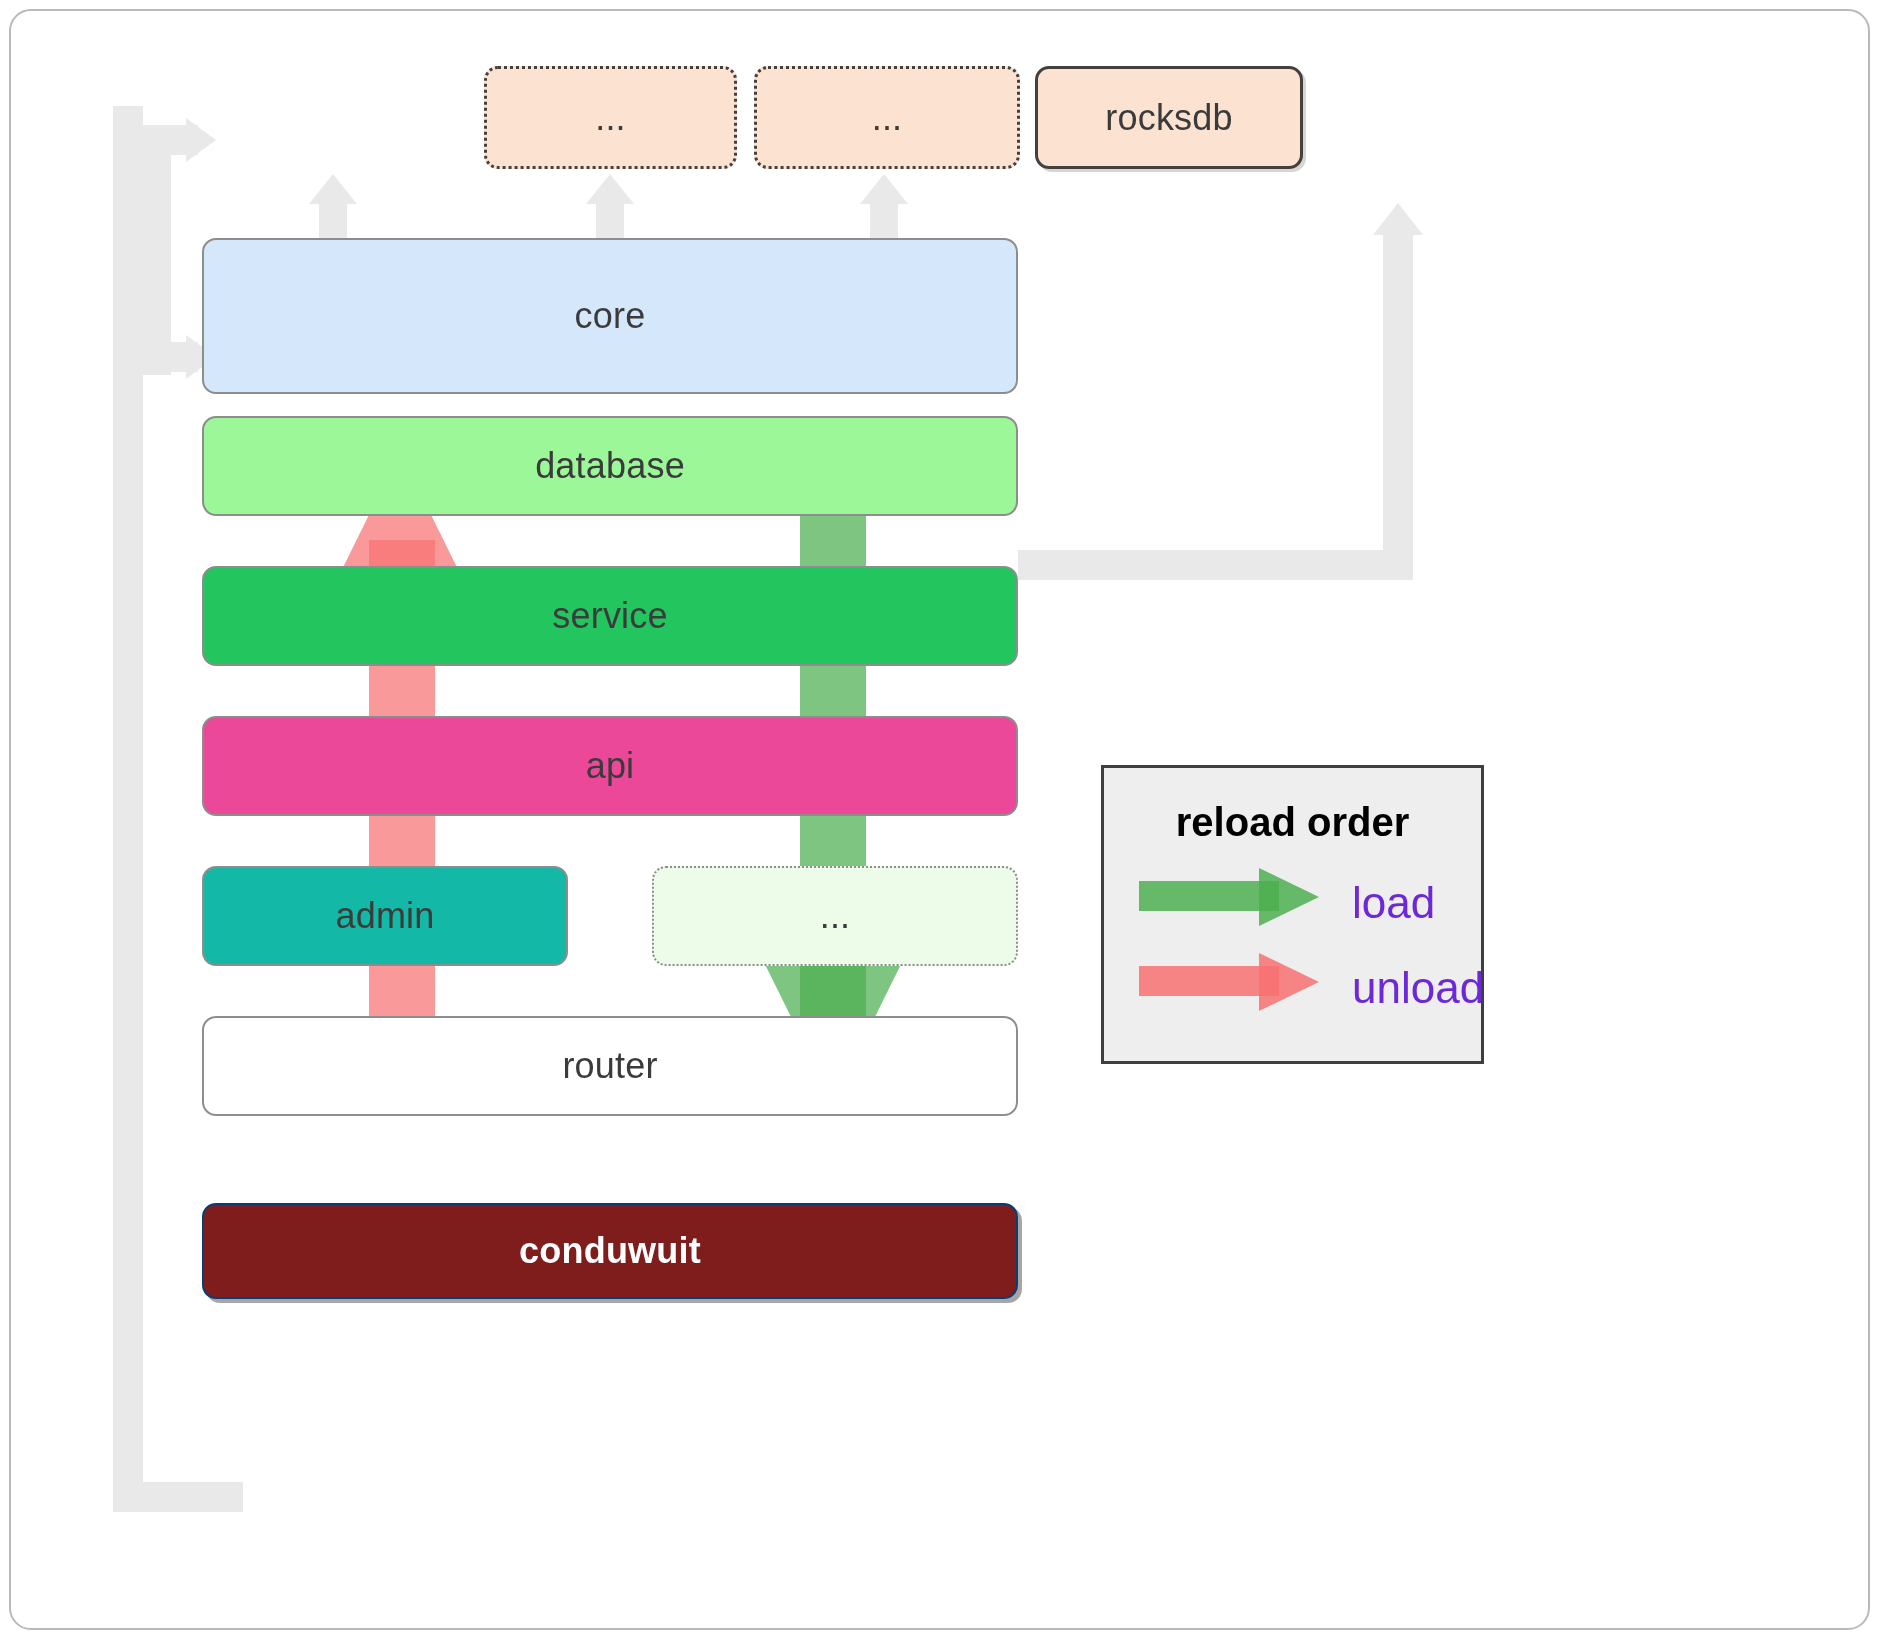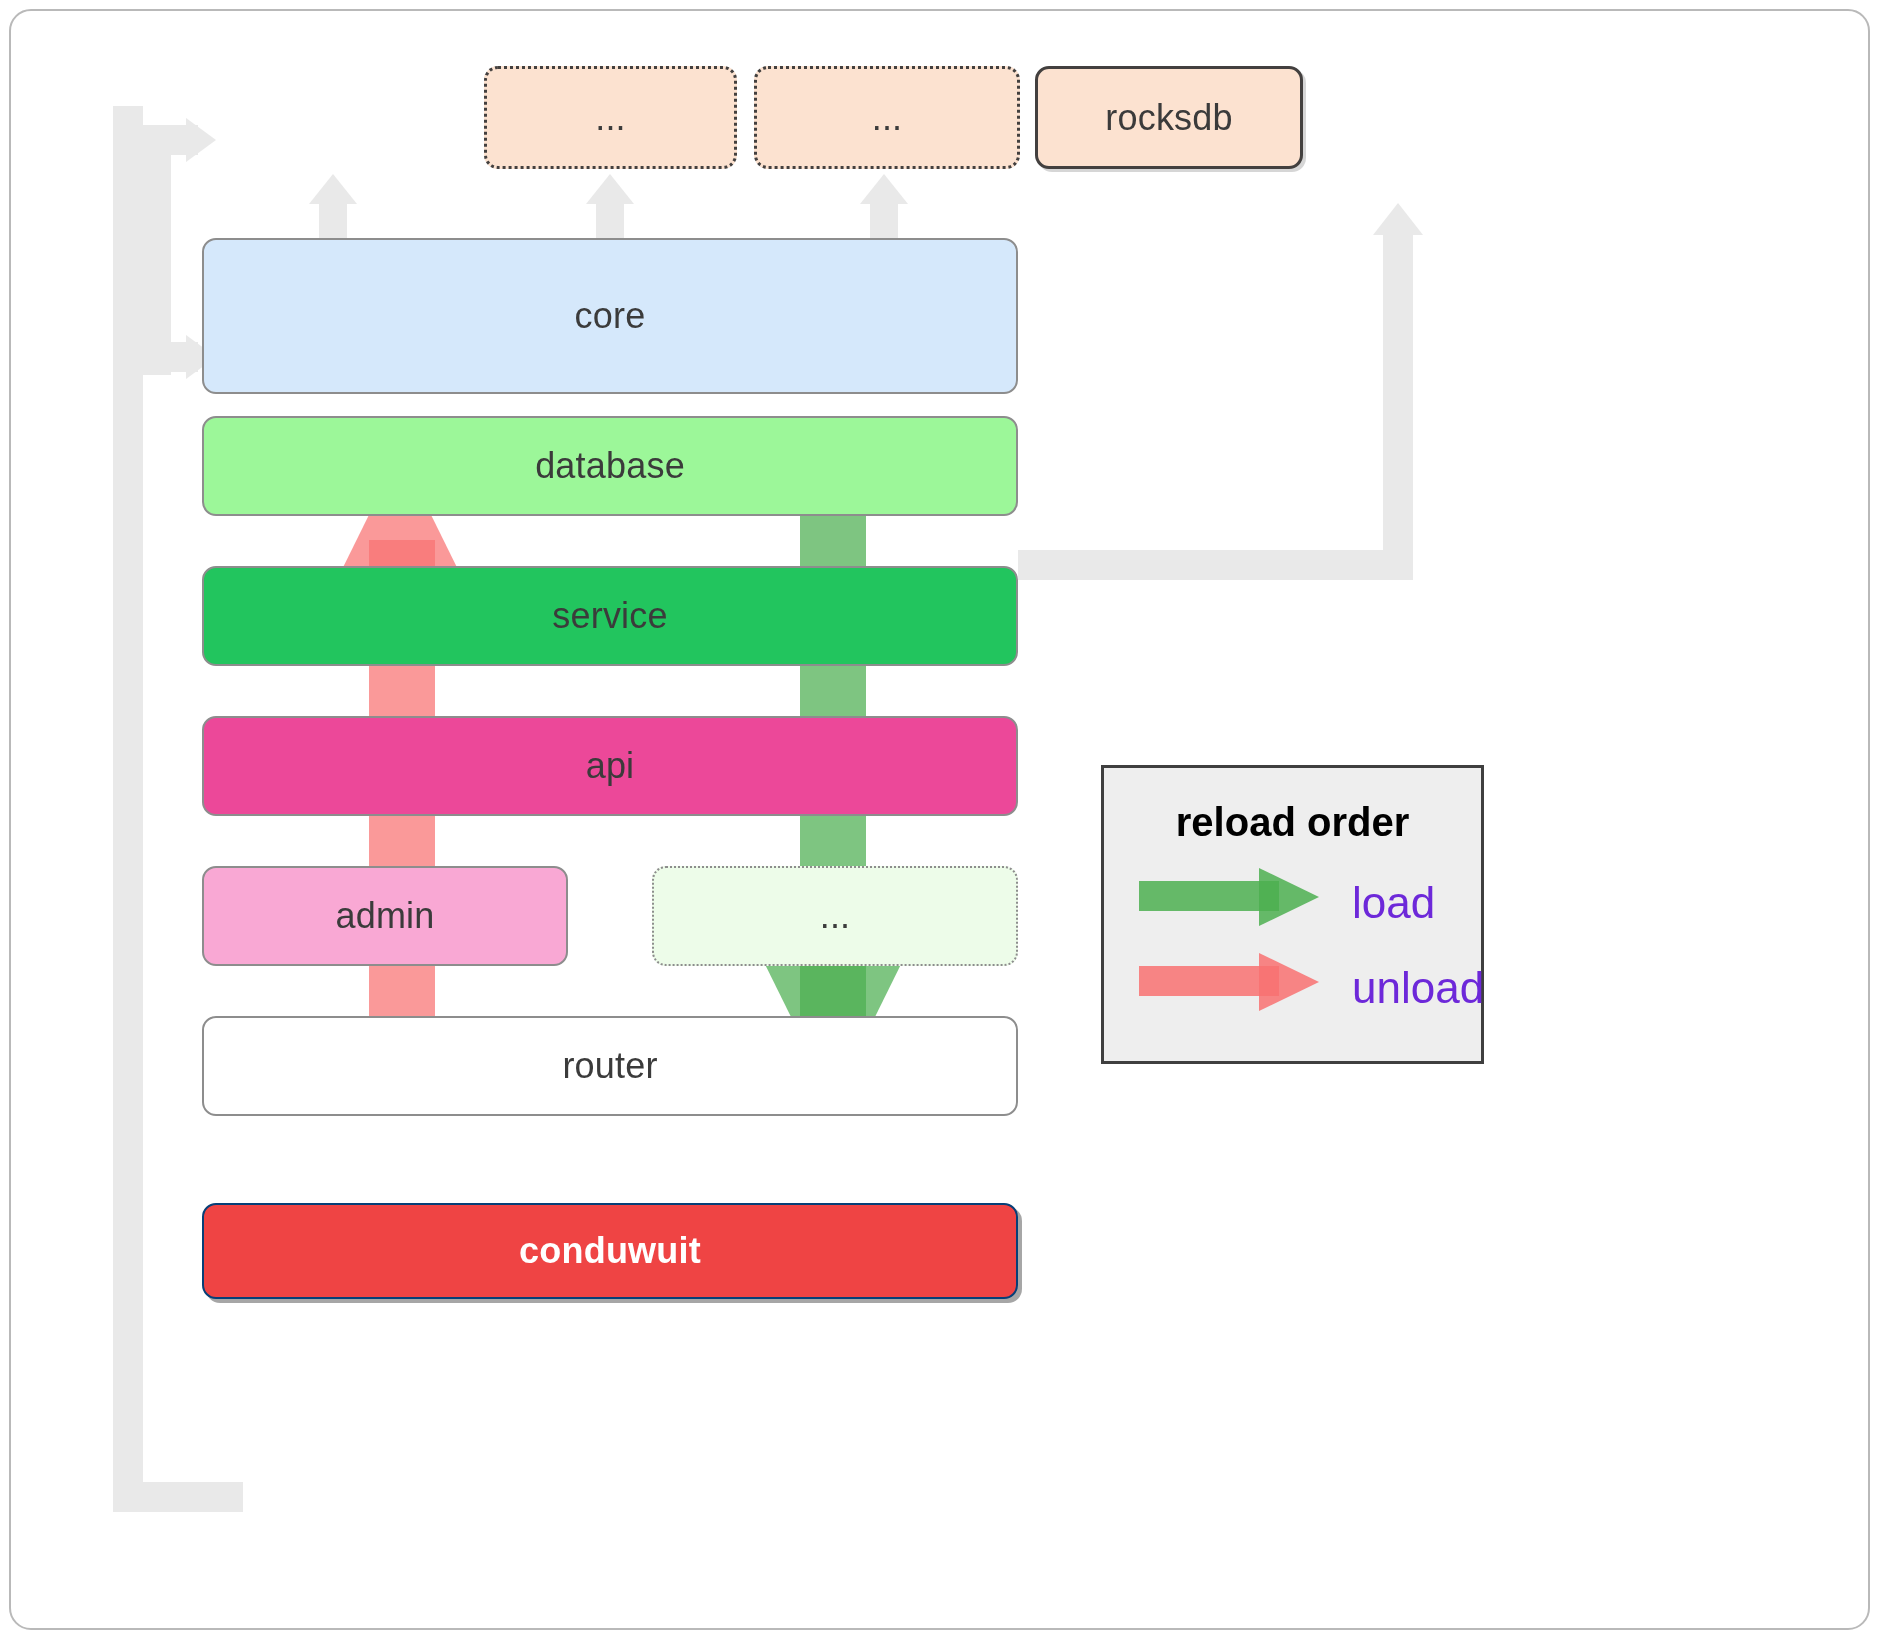--- a/index.html
+++ b/index.html
@@ -58,33 +58,33 @@
   }
   .svc-node{
     background:#22c55e;
     border:2px solid #8d8d8d;
   }
   .api-node{
     background:#ec4899;
     border:2px solid #8d8d8d;
   }
   .admin-node{
-    background:#f9a8d4;
+    background:#14b8a6;
     border:2px solid #8d8d8d;
   }
   .dots-node{
     background:#edfce9;
     border:2px dotted #8d8d8d;
   }
   .router-node{
     background:#ffffff;
     border:2px solid #8d8d8d;
   }
   .app-node{
-    background:#ef4444;
+    background:#7f1d1d;
     border:2px solid #063f77;
     color:#ffffff;
     font-weight:bold;
     box-shadow:4px 4px 0 rgba(0,0,0,.35);
   }
 
   
   .grey{ position:absolute; background:#e9e9e9; z-index:1; }
   .grey-tri{
     position:absolute; width:0; height:0; z-index:1;

